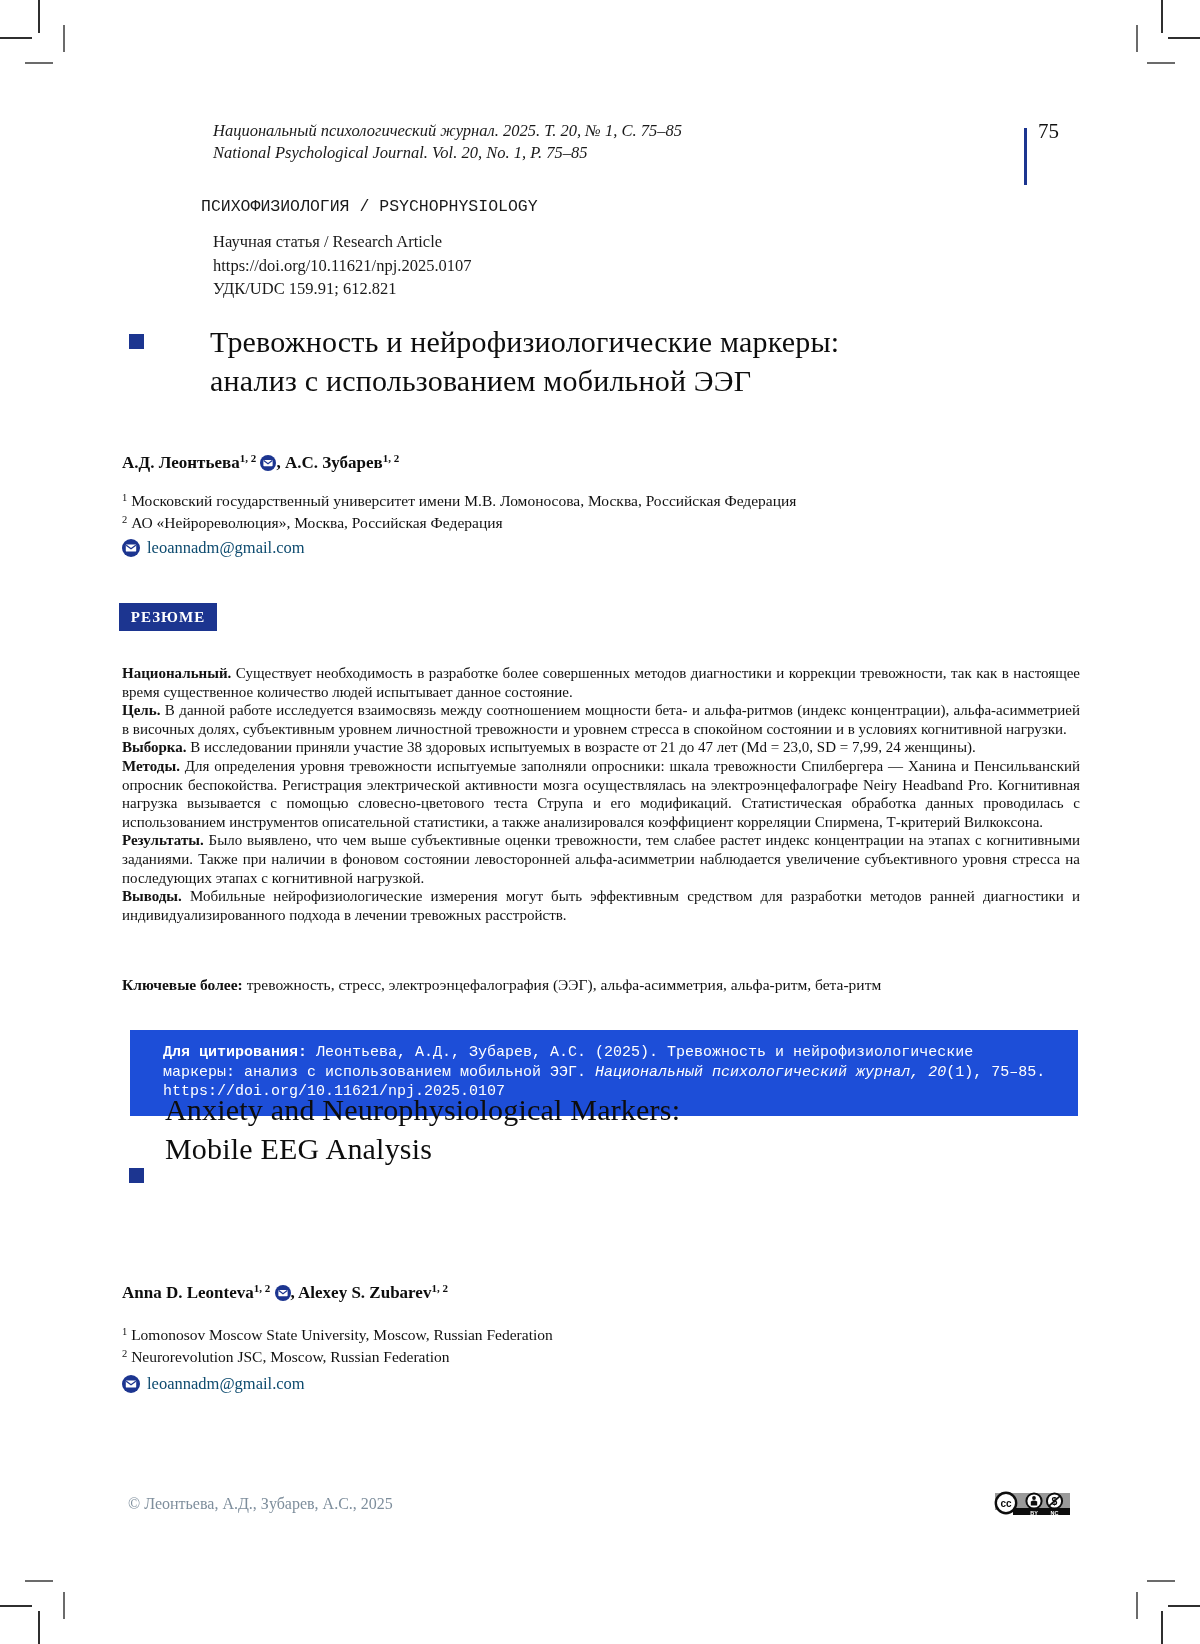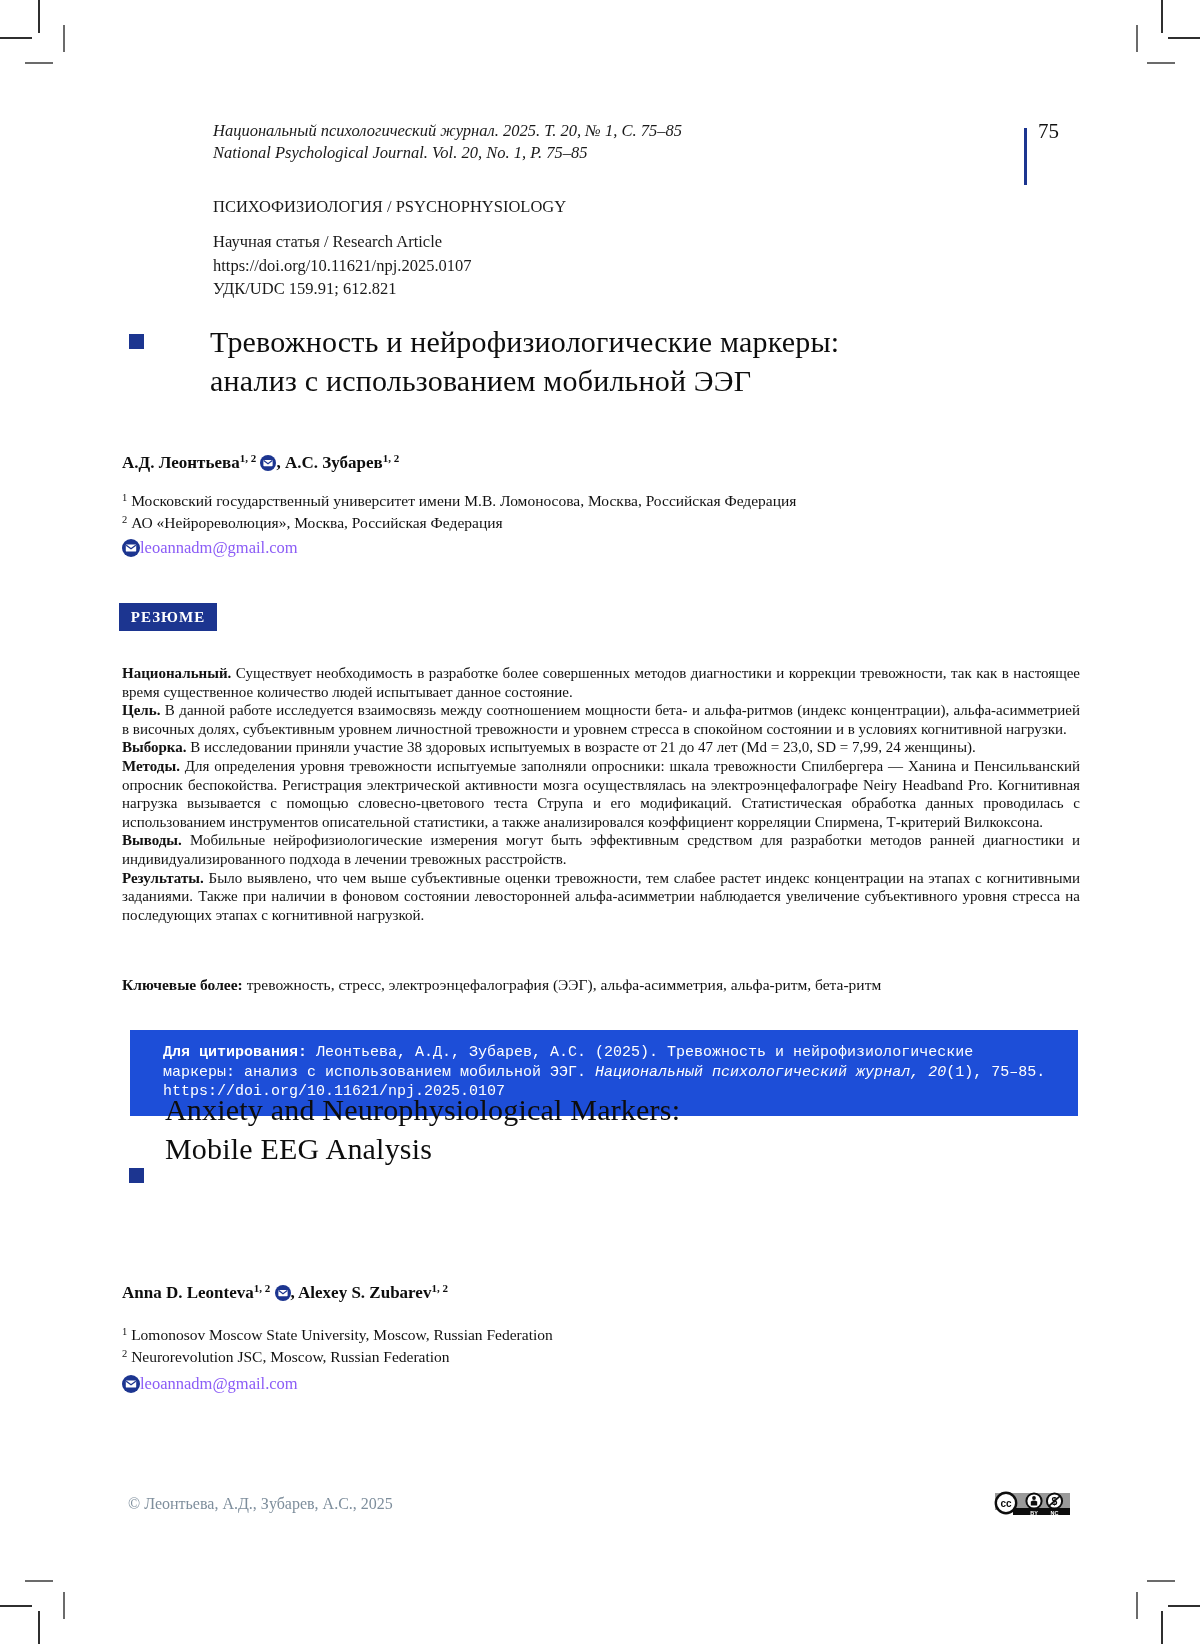--- a/index.html
+++ b/index.html
@@ -9,41 +9,41 @@
   }
   .abs{position:absolute;}
   .cmark{position:absolute;}
   .cmark.dark{background:#2f2f2f;}
   .cmark.gray{background:#6b6b6b;}
 
   .header-meta{left:213px;top:120px;font-size:16.5px;line-height:21.5px;font-style:italic;}
   .pagenum-bar{left:1024px;top:128px;width:3px;height:57px;}
   .pagenum{left:1038px;top:119px;font-size:21px;color:#111;}
 
-  .rubric{left:213px;top:197px;font-size:16.5px;}
+  .rubric{left:201px;top:197px;font-size:16.5px;font-family:Liberation Mono, monospace;}
   .meta-block{left:213px;top:230px;font-size:16.5px;line-height:23.5px;}
 
   .title{font-size:30px;line-height:39px;color:#0d0d0d;letter-spacing:0.2px;}
   .title-ru{left:180px;top:322px;margin-left:30px;}
   .title-en{left:165px;top:1090px;}
   .bullet{width:15px;height:15px;}
   .bullet-ru{left:129px;top:334px;}
   .bullet-en{left:129px;top:1168px;}
 
   .authors{font-size:17px;font-weight:bold;color:#0d0d0d;}
   .authors-ru{left:122px;top:452px;}
   .authors-en{left:122px;top:1282px;}
   sup.s{font-size:11px;font-weight:bold;vertical-align:6px;letter-spacing:0;}
 
   .affils{font-size:15.5px;line-height:18.5px;color:#111;}
   .affils-ru{left:122px;top:489px;}
   .affils-en{left:122px;top:1323px;}
   .affils sup{font-size:10.5px;vertical-align:5px;}
 
-  .email-row{display:flex;align-items:center;font-size:16.5px;color:#8b5cf6;}
+  .email-row{display:flex;align-items:center;gap:7px;font-size:16.5px;color:#0c4a6e;}
   .email-ru{left:122px;top:538px;}
   .email-en{left:122px;top:1374px;}
 
   .rezyume{
     left:119px;top:603px;width:98px;height:28px;display:flex;align-items:center;justify-content:center;
     color:#ffffff;font-size:15px;font-weight:bold;letter-spacing:1px;text-align:center;
   }
 
   .abstract{left:122px;top:664px;width:958px;font-size:15px;line-height:18.6px;text-align:justify;color:#111;}
   .abstract .sec{display:block;}
@@ -133,22 +133,22 @@
     <span>leoannadm@gmail.com</span>
   </div>
 
   <div class="abs rezyume" style="background:#1c3590;">РЕЗЮМЕ</div>
 
   <div class="abs abstract">
     <span class="sec"><span class="lead">Национальный.</span><span> Существует необходимость в разработке более совершенных методов диагностики и коррекции тревожности, так как в настоящее время существенное количество людей испытывает данное состояние.</span></span>
     <span class="sec"><span class="lead">Цель.</span><span> В данной работе исследуется взаимосвязь между соотношением мощности бета- и альфа-ритмов (индекс концентрации), альфа-асимметрией в височных долях, субъективным уровнем личностной тревожности и уровнем стресса в спокойном состоянии и в условиях когнитивной нагрузки.</span></span>
     <span class="sec"><span class="lead">Выборка.</span><span> В исследовании приняли участие 38 здоровых испытуемых в возрасте от 21 до 47 лет (Md = 23,0, SD = 7,99, 24 женщины).</span></span>
     <span class="sec"><span class="lead">Методы.</span><span> Для определения уровня тревожности испытуемые заполняли опросники: шкала тревожности Спилбергера — Ханина и Пенсильванский опросник беспокойства. Регистрация электрической активности мозга осуществлялась на электроэнцефалографе Neiry Headband Pro. Когнитивная нагрузка вызывается с помощью словесно-цветового теста Струпа и его модификаций. Статистическая обработка данных проводилась с использованием инструментов описательной статистики, а также анализировался коэффициент корреляции Спирмена, Т-критерий Вилкоксона.</span></span>
+    <span class="sec"><span class="lead">Результаты.</span><span> Было выявлено, что чем выше субъективные оценки тревожности, тем слабее растет индекс концентрации на этапах с когнитивными заданиями. Также при наличии в фоновом состоянии левосторонней альфа-асимметрии наблюдается увеличение субъективного уровня стресса на последующих этапах с когнитивной нагрузкой.</span></span>
     <span class="sec"><span class="lead">Выводы.</span><span> Мобильные нейрофизиологические измерения могут быть эффективным средством для разработки методов ранней диагностики и индивидуализированного подхода в лечении тревожных расстройств.</span></span>
-    <span class="sec"><span class="lead">Результаты.</span><span> Было выявлено, что чем выше субъективные оценки тревожности, тем слабее растет индекс концентрации на этапах с когнитивными заданиями. Также при наличии в фоновом состоянии левосторонней альфа-асимметрии наблюдается увеличение субъективного уровня стресса на последующих этапах с когнитивной нагрузкой.</span></span>
   </div>
 
   <div class="abs keywords">
     <span class="lead">Ключевые более:</span><span> тревожность, стресс, электроэнцефалография (ЭЭГ), альфа-асимметрия, альфа-ритм, бета-ритм</span>
   </div>
 
   <div class="abs citebox" style="background:#1d4ed8;font-family:Liberation Mono, monospace;">
     <span class="lead">Для цитирования: </span><span>Леонтьева, А.Д., Зубарев, А.С. (2025). Тревожность и нейрофизиологические маркеры: анализ с использованием мобильной ЭЭГ. </span><span class="it">Национальный психологический журнал, 20</span><span>(1), 75–85. https://doi.org/10.11621/npj.2025.0107</span>
   </div>
 

